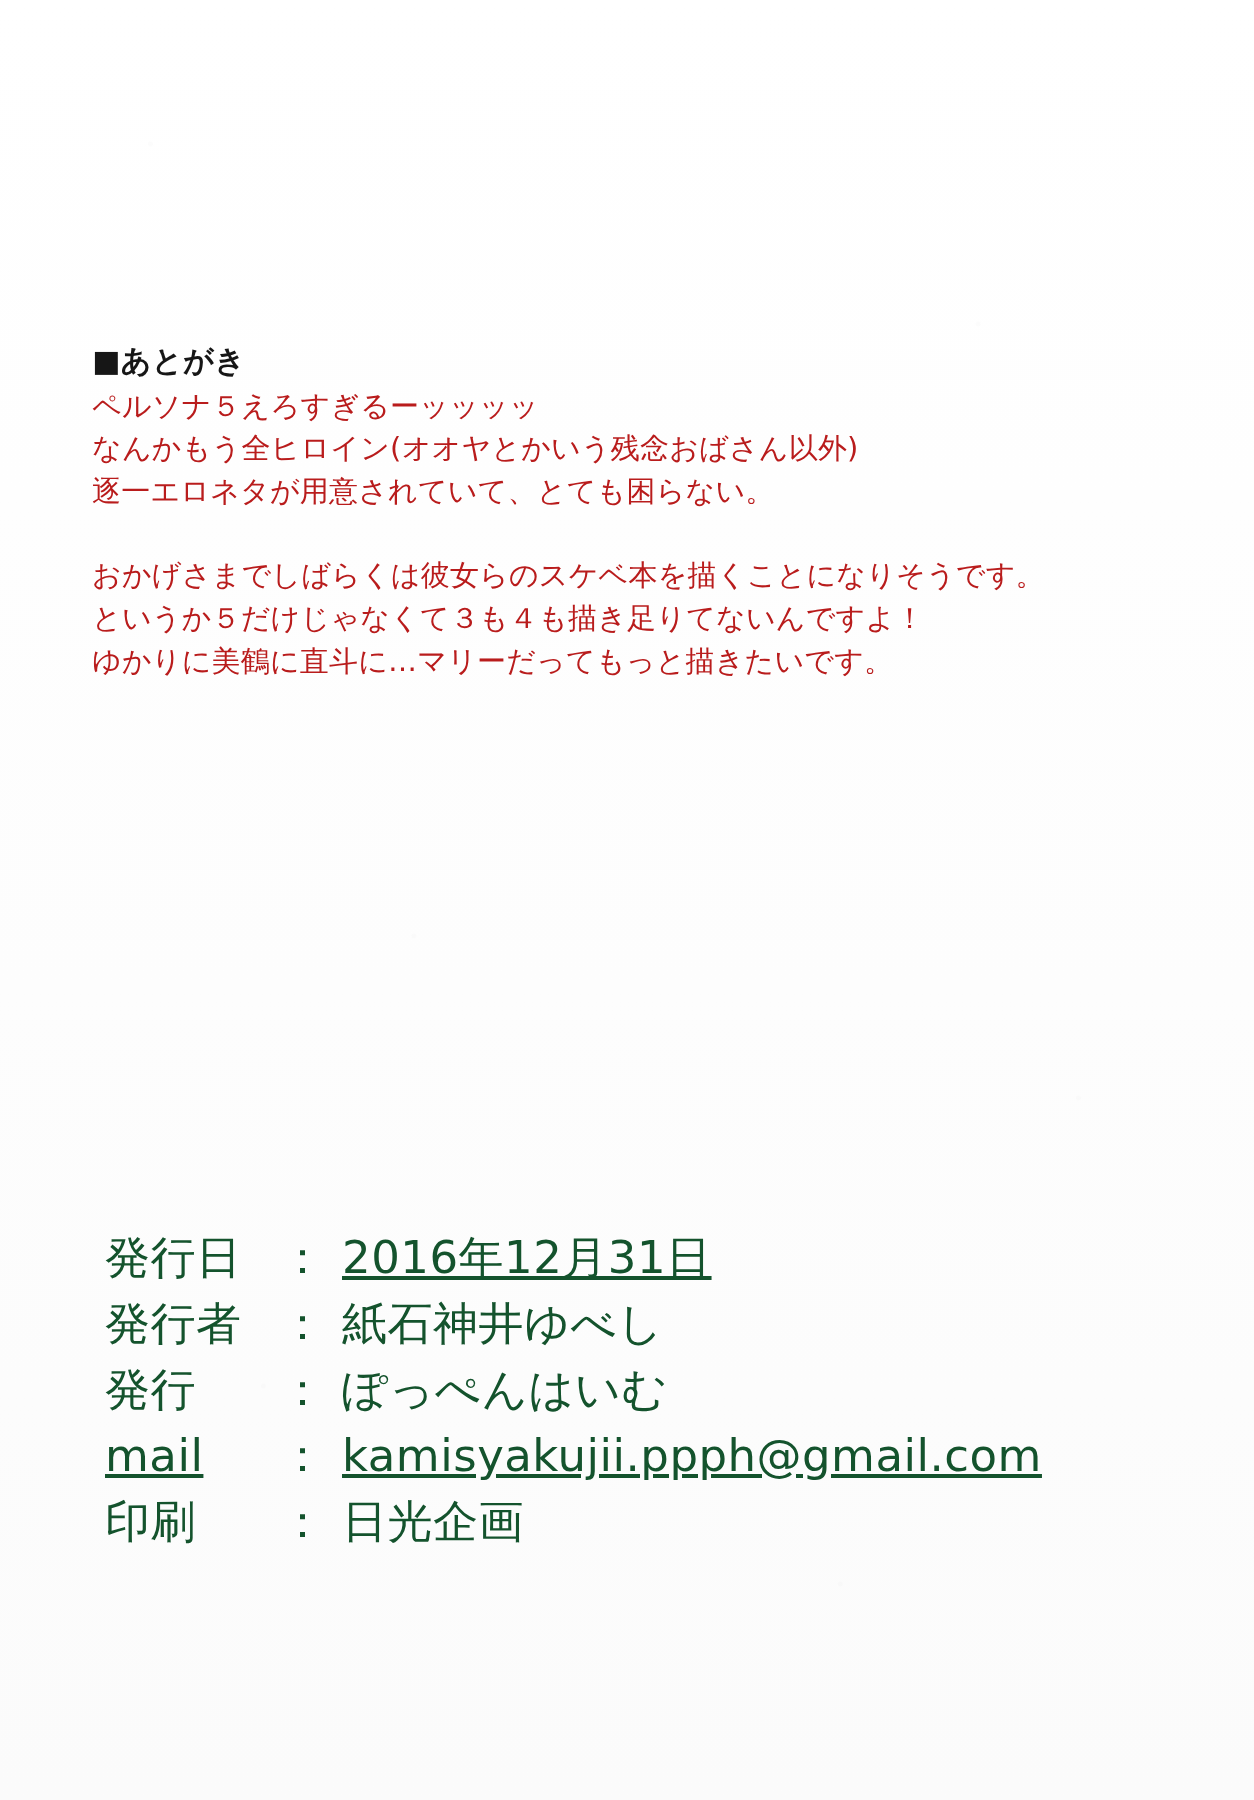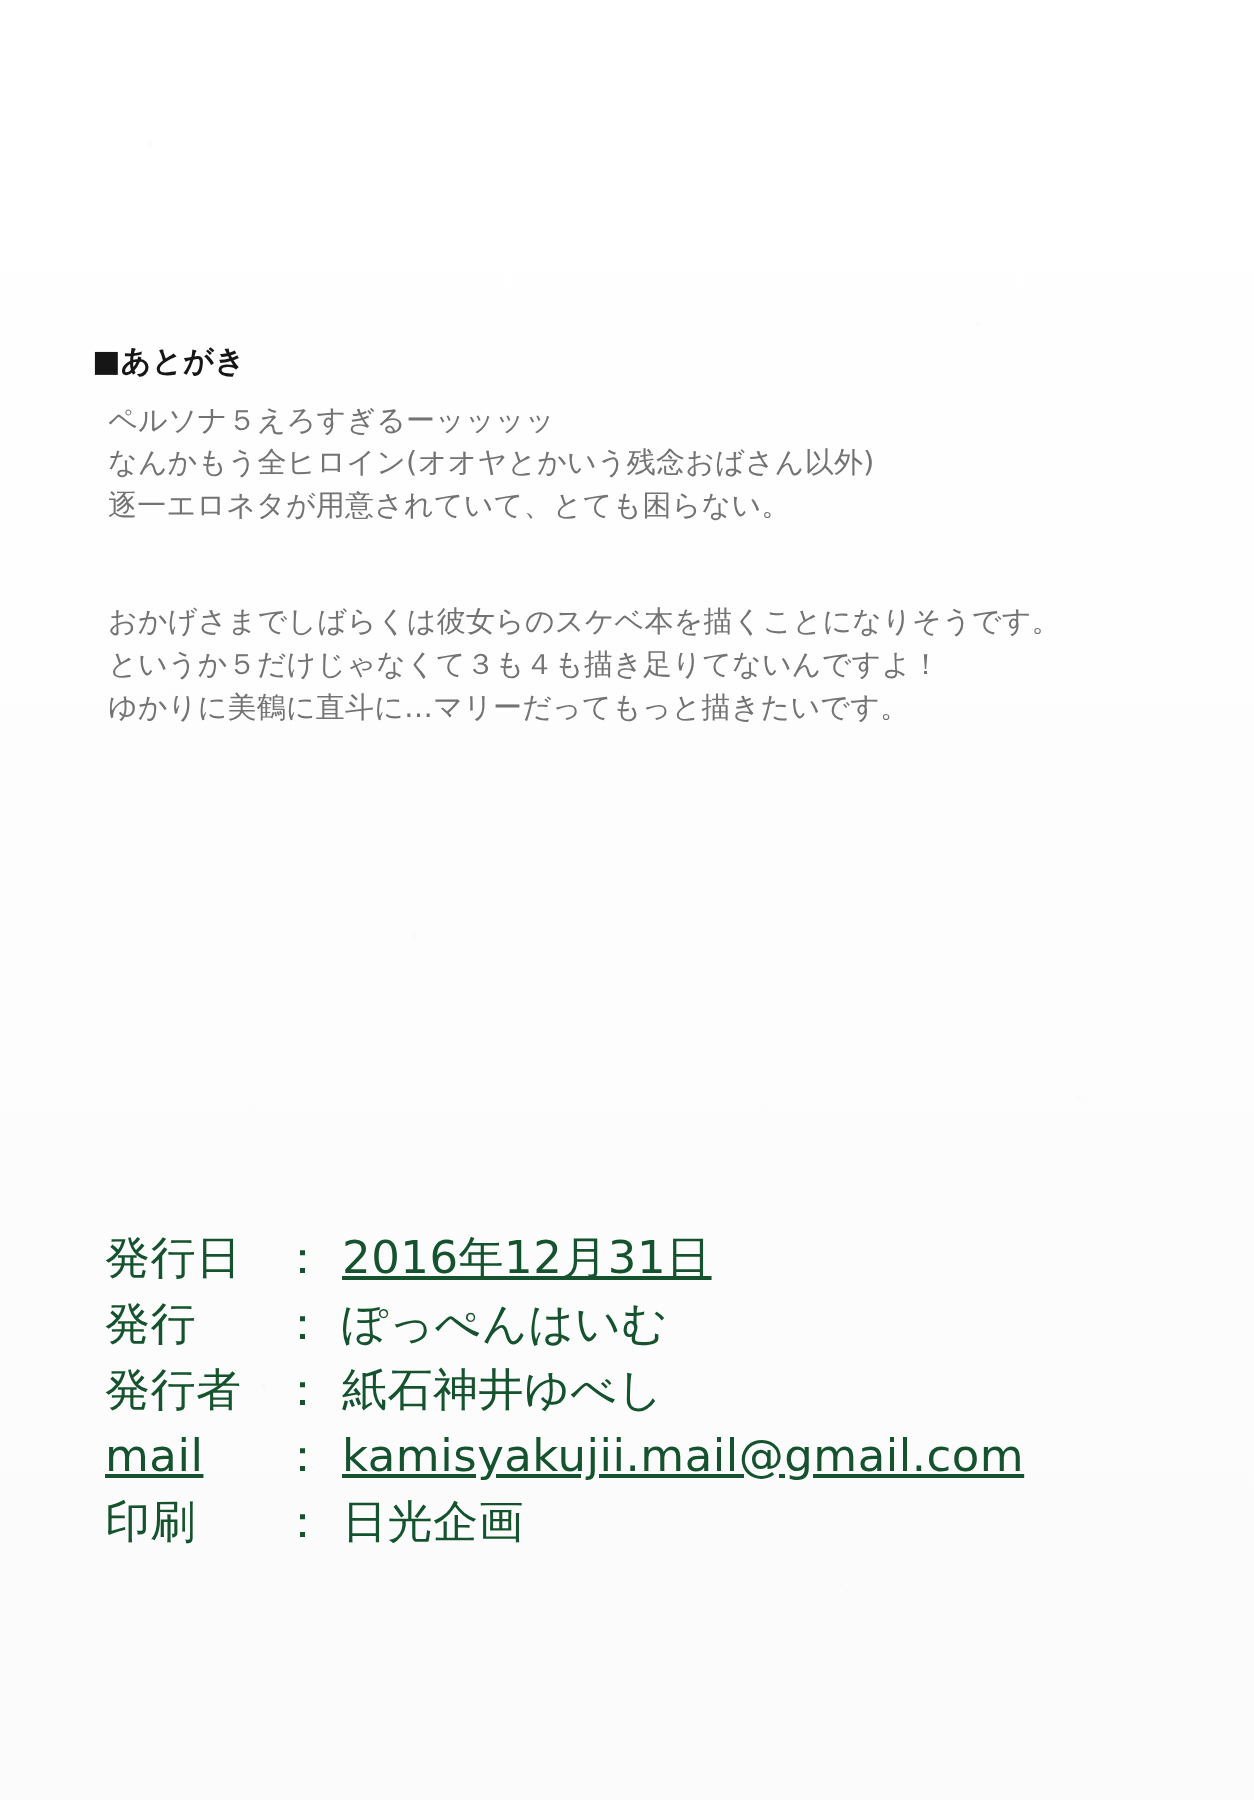--- a/index.html
+++ b/index.html
@@ -46,22 +46,22 @@
     line-height: 1.42;
     letter-spacing: 0.5px;
     font-weight: 700;
     margin: 0 0 2px 0;
     color: #161616;
   }
   .para {
     font-size: 29px;
     line-height: 1.47;
     letter-spacing: 0.2px;
-    margin: 16px;
-    color: #737373;
+    margin: 0;
+    color: #b91c1c;
     white-space: pre-wrap;
   }
   .para-gap {
     height: 42px;
   }
 
   .colophon-block {
     position: absolute;
     left: 105px;
     top: 1225px;
@@ -123,33 +123,33 @@
 
   <section class="colophon-block">
     <table class="colophon-table">
       <tbody>
         <tr>
           <td class="col-label">発行日</td>
           <td class="col-sep">：</td>
           <td class="col-value mono-ish">2016年12月31日</td>
         </tr>
         <tr>
+          <td class="col-label">発行者</td>
+          <td class="col-sep">：</td>
+          <td class="col-value">紙石神井ゆべし</td>
+        </tr>
+        <tr>
           <td class="col-label">発行</td>
           <td class="col-sep">：</td>
           <td class="col-value">ぽっぺんはいむ</td>
         </tr>
         <tr>
-          <td class="col-label">発行者</td>
-          <td class="col-sep">：</td>
-          <td class="col-value">紙石神井ゆべし</td>
-        </tr>
-        <tr>
           <td class="col-label mono-ish">mail</td>
           <td class="col-sep">：</td>
-          <td class="col-value mono-ish">kamisyakujii.mail@gmail.com</td>
+          <td class="col-value mono-ish">kamisyakujii.ppph@gmail.com</td>
         </tr>
         <tr>
           <td class="col-label">印刷</td>
           <td class="col-sep">：</td>
           <td class="col-value">日光企画</td>
         </tr>
       </tbody>
     </table>
   </section>
 </div>

